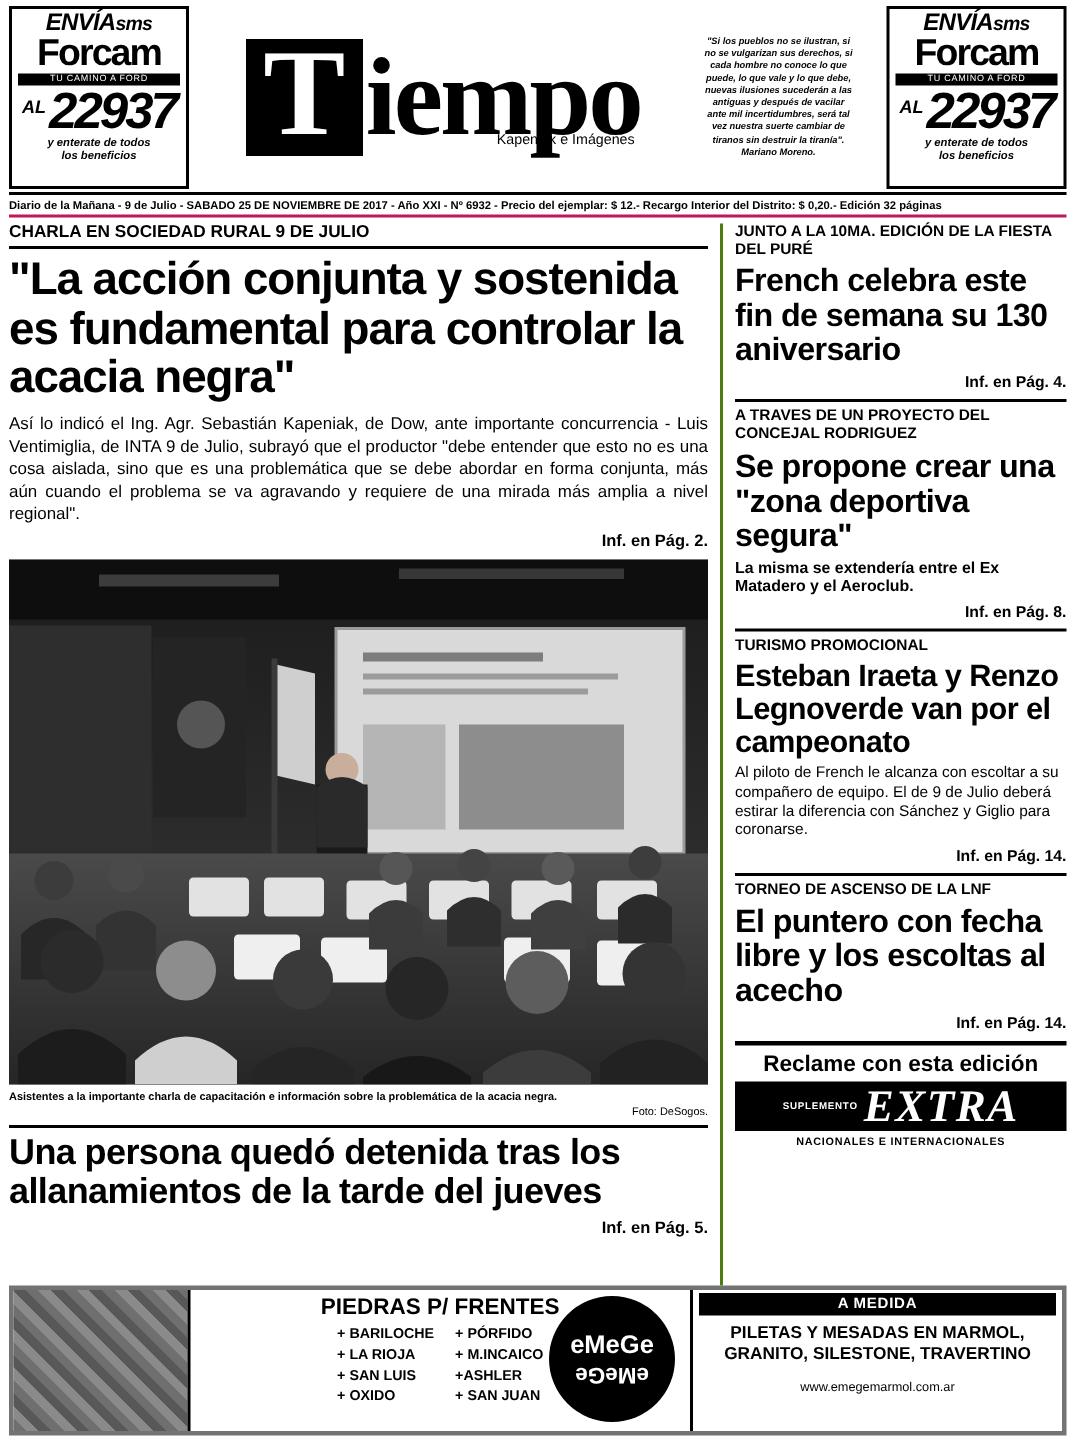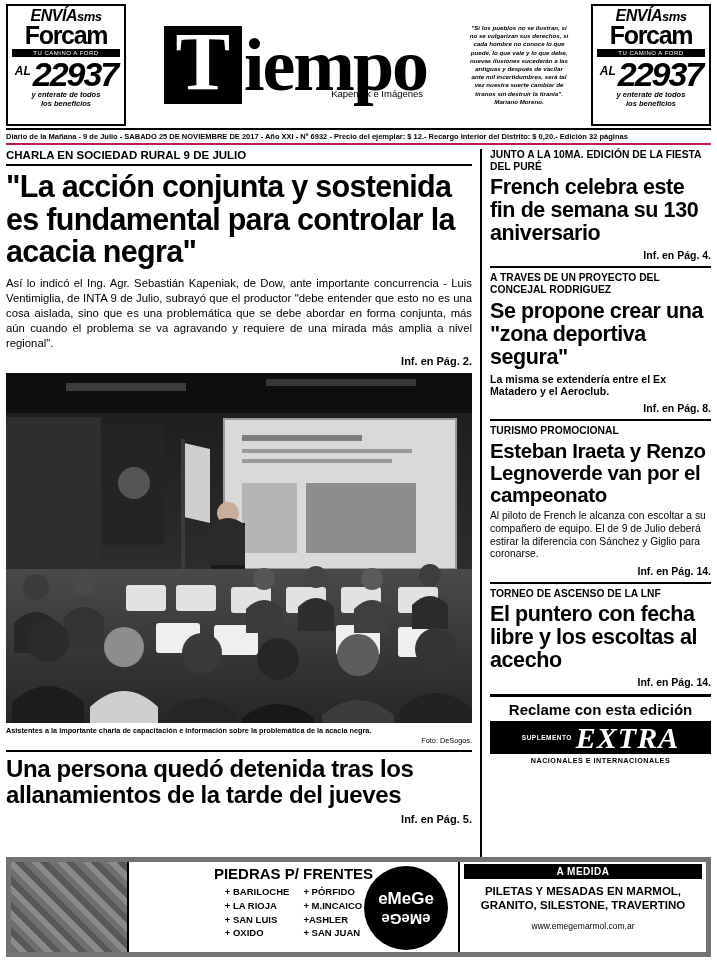--- a/index.html
+++ b/index.html
@@ -69,21 +69,21 @@
   
   .dateline {
     border-top:2px solid #000; border-bottom:2px solid #be185d;
     margin-top:2px; padding:2px 0 2px;
     font-size:7.5px; font-weight:bold; text-align:left; letter-spacing:0px;
   }
 
   
   .content { display:flex; margin-top:4px; height:714px; }
   .col-left { width:474px; padding-right:8px; }
-  .col-right { width:231px; border-left:2px solid #000000; padding-left:8px; }
+  .col-right { width:231px; border-left:2px solid #4d7c0f; padding-left:8px; }
 
   .kicker {
     font-size:11.5px; font-weight:bold; letter-spacing:0px;
     border-bottom:2px solid #000; padding-bottom:3px; margin-bottom:4px;
   }
   .headline-main {
     font-size:30.5px; font-weight:bold; line-height:1.07; letter-spacing:-0.7px;
   }
   .lede {
     font-size:11.3px; line-height:1.32; margin-top:8px; text-align:justify;
@@ -128,21 +128,21 @@
   .supl { font-size:6.5px; font-weight:bold; letter-spacing:0.5px; }
   .extra-word {
     font-family:"Liberation Serif", serif; font-size:30px; font-weight:bold;
     font-style:italic; letter-spacing:1px; line-height:0.9;
   }
   .extra-foot { font-size:7.2px; font-weight:bold; letter-spacing:0.5px; margin-top:2px;}
 
   
   .bottom-ad {
     position:absolute; left:6px; right:6px; bottom:6px; height:100px;
-    border:5px solid #737373; display:flex; background:#fff;
+    border:3px solid #737373; display:flex; background:#fff;
   }
   .ba-img {
     width:118px; background:
       repeating-linear-gradient(45deg,#6f6f6f 0 6px,#8a8a8a 6px 12px,#585858 12px 18px);
     border-right:2px solid #000;
   }
   .ba-mid { flex:1; padding:3px 4px; text-align:center; position:relative; }
   .ba-title { font-size:15px; font-weight:bold; letter-spacing:0px; }
   .ba-lists { display:flex; justify-content:center; gap:14px; margin-top:3px; }
   .ba-list { font-size:9.5px; font-weight:bold; text-align:left; line-height:1.45; }

